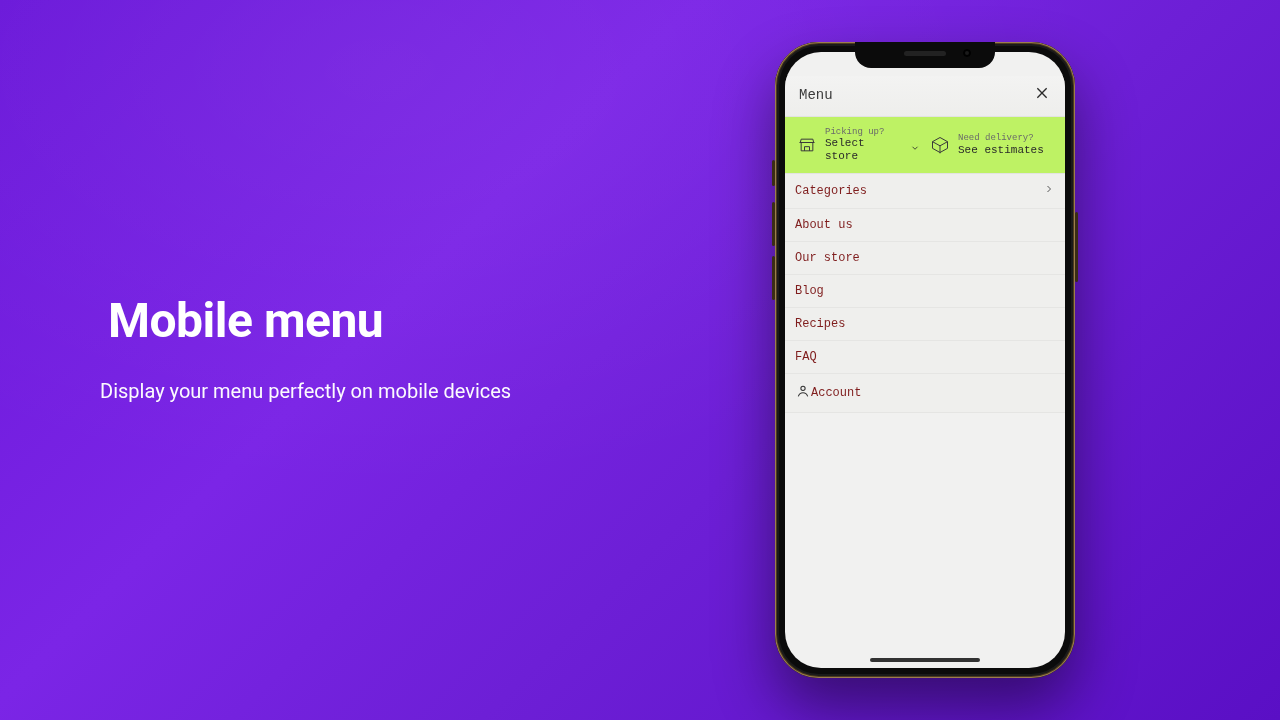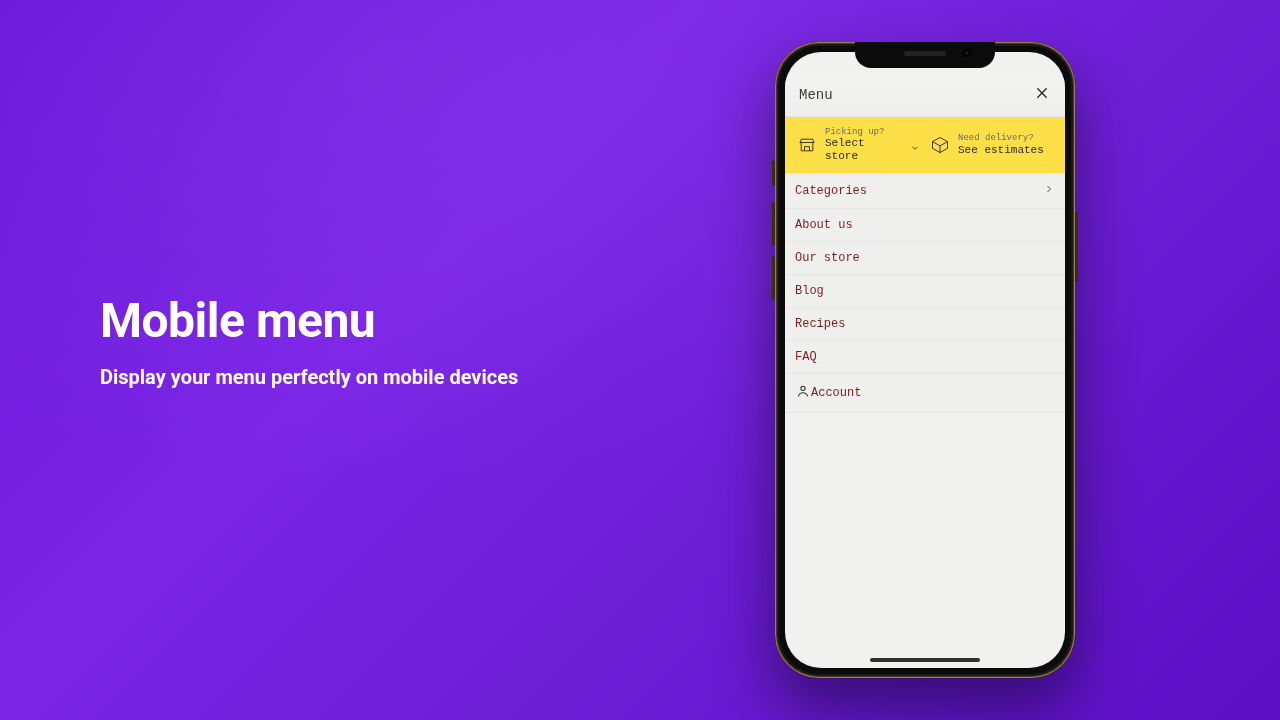--- a/index.html
+++ b/index.html
@@ -13,22 +13,22 @@
     content: "";
     position: absolute; inset: 0;
     background: radial-gradient(1200px 700px at 30% 10%, rgba(255,255,255,0.05), transparent 60%);
     pointer-events: none;
   }
   .copy {
     position: absolute;
     left: 100px; top: 292px;
     color: #fff;
   }
-  .copy h1 { font-size: 48px; font-weight: 700; letter-spacing: -0.5px; }
-  .copy p  { margin-top: 16px; font-size: 20px; font-weight: 700; opacity: .98; }
+  .copy h1 { font-size: 48px; font-weight: 700; letter-spacing: -0.5px; margin-left: 8px; }
+  .copy p  { margin-top: 30px; font-size: 20px; font-weight: 400; opacity: .98; }
 
   
   .phone {
     position: absolute;
     left: 775px; top: 42px;
     width: 300px; height: 636px;
     border-radius: 44px;
     background: #0b0b0b;
     padding: 10px;
     box-shadow:
@@ -84,21 +84,21 @@
     background: linear-gradient(#f3f3f2, #eeeeec);
   }
   .app-header .title { font-size: 14px; color:#3a3a3a; }
   .close { width:18px; height:18px; display:flex; align-items:center; justify-content:center; cursor:pointer; }
   .close svg { width:16px; height:16px; stroke:#2b2b2b; stroke-width:2; }
 
   .picker-row {
     display:flex; gap:10px;
     padding: 10px 12px;
     border-bottom: 1px solid #e3e3e1;
-    background:#fde047;
+    background:#bef264;
   }
   .picker {
     flex:1; display:flex; align-items:center; gap:8px;
     cursor:pointer;
   }
   .picker .ic { width:20px; height:20px; flex:0 0 20px; display:flex; align-items:center; justify-content:center; }
   .picker .ic svg { width:20px; height:20px; stroke:#3a3a3a; stroke-width:1.2; fill:none; }
   .picker .txt { display:flex; flex-direction:column; line-height:1.15; }
   .picker .label { font-size:9px; color:#6a6a6a; }
   .picker .value { font-size:11px; color:#2a2a2a; font-weight:500; display:flex; align-items:center; gap:20px; }

